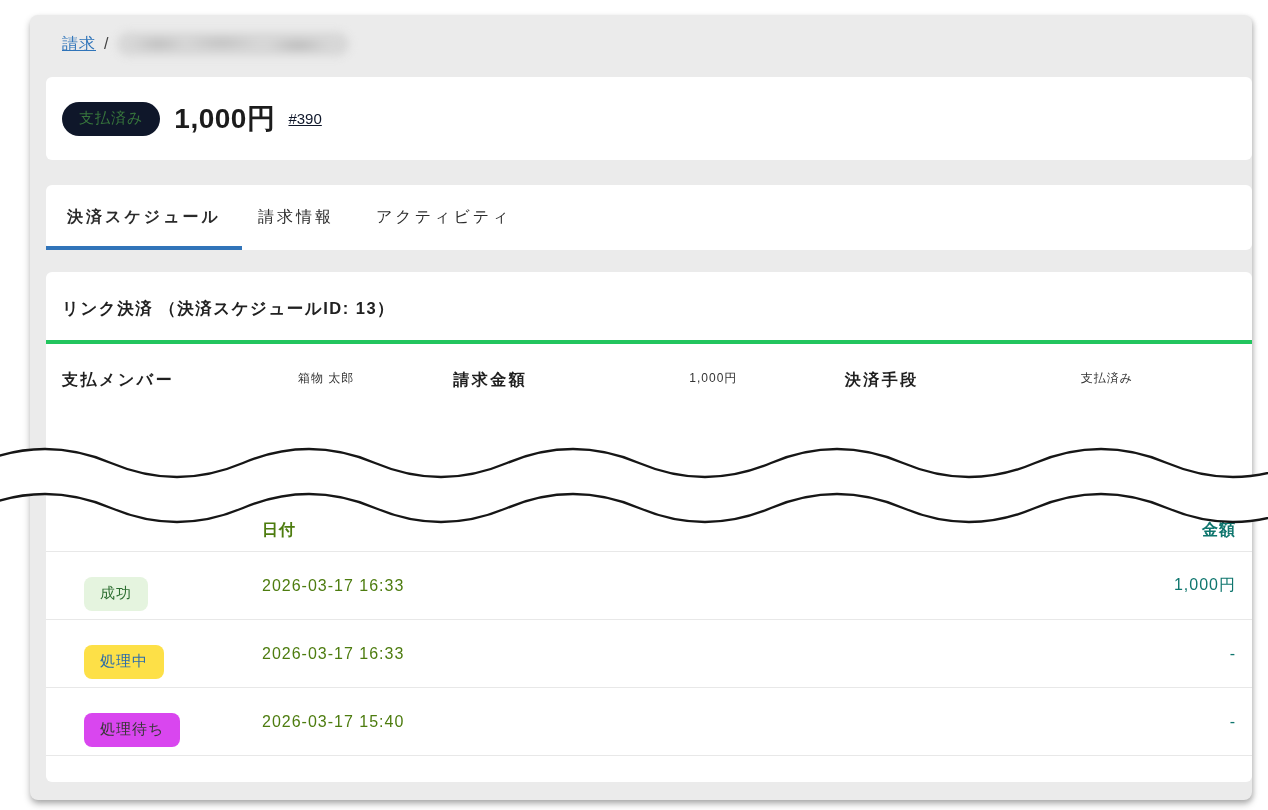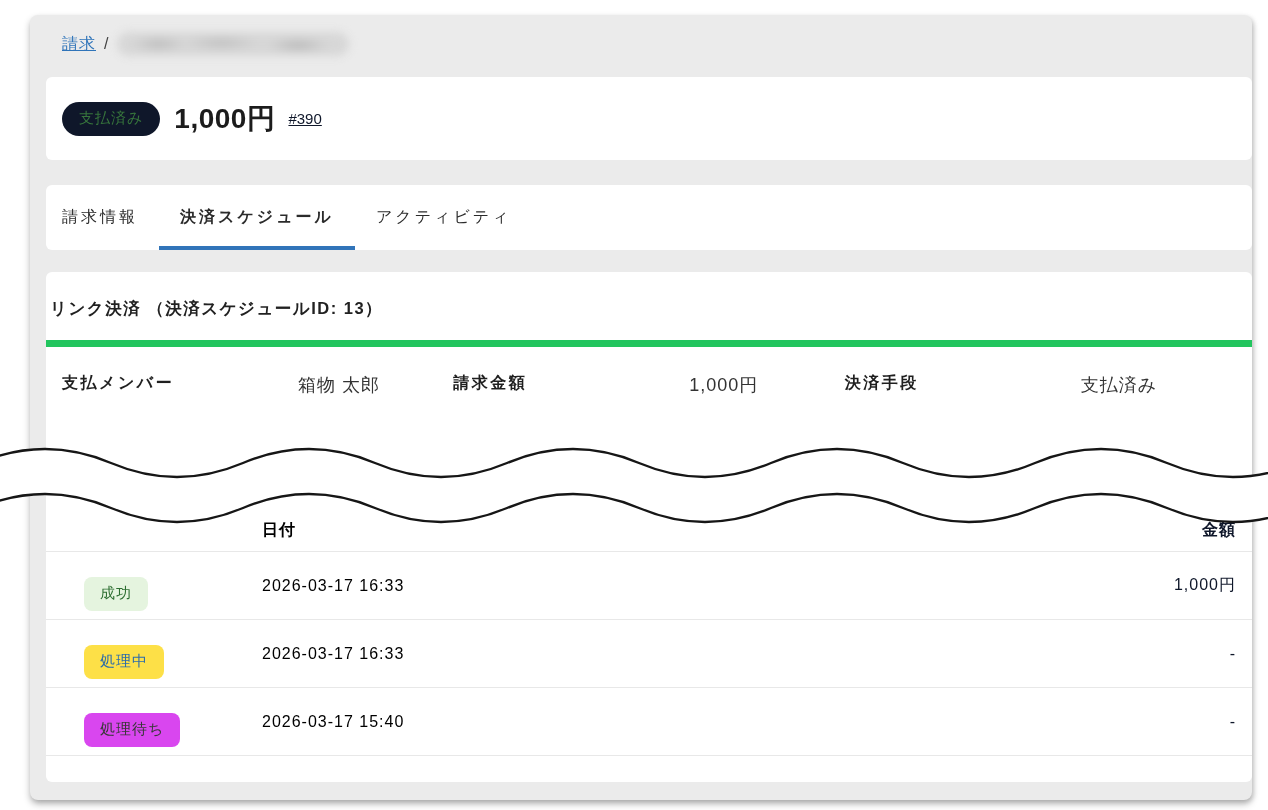--- a/index.html
+++ b/index.html
@@ -36,35 +36,35 @@
   
   .tabs-card { top:170px; height:65px; display:flex; align-items:stretch; }
   .tab { position:relative; display:flex; align-items:center; padding:0 21px; font-size:16px;
          letter-spacing:3px; color:#2b2b2b; cursor:pointer; }
   .tab.first { padding-left:16px; }
   .tab.active { font-weight:bold; }
   .tab.active::after { content:""; position:absolute; left:0; right:0; bottom:0; height:4px; background:#3174b9; }
 
   
   .detail-card { top:257px; height:510px; }
-  .detail-title { padding:26px 16px 20px 4px; font-size:16.5px; font-weight:bold; letter-spacing:1.5px;
-                  border-bottom:7px solid #22c55e; }
+  .detail-title { padding:26px 16px 20px 16px; font-size:16.5px; font-weight:bold; letter-spacing:1.5px;
+                  border-bottom:4px solid #22c55e; }
   .fields-grid { display:grid; grid-template-columns:1fr 1fr 1fr; row-gap:24px; padding:26px 16px 0 16px; }
   .field { display:flex; align-items:flex-start; }
   .field .flabel { flex:0 0 236px; font-weight:bold; font-size:16px; letter-spacing:2.5px; color:#1f1f1f; }
-  .field .fvalue { font-size:18px; letter-spacing:1px; color:#333; }
+  .field .fvalue { font-size:12px; letter-spacing:1px; color:#333; }
 
   
   .sched-table { position:absolute; left:0; right:0; top:233px; font-size:16px; }
   .trow { display:grid; grid-template-columns:200px 1fr 240px; align-items:center; padding:0 16px;
           height:68px; border-bottom:1px solid #e8e8e8; }
   .trow.thead { height:47px; align-items:end; padding-bottom:10px; font-weight:bold; letter-spacing:1.5px; }
   .tcell-status { padding-left:22px; }
-  .tcell-amount { text-align:right; letter-spacing:1px; color:#0f172a; }
-  .tcell-date { letter-spacing:1px; color:#000000; }
+  .tcell-amount { text-align:right; letter-spacing:1px; color:#0f766e; }
+  .tcell-date { letter-spacing:1px; color:#4d7c0f; }
   .badge { display:inline-flex; align-items:center; height:34px; padding:0 16px; border-radius:8px;
            font-size:15px; letter-spacing:1px;margin-top:16px; }
   .badge.success    { background:#e5f4df; color:#2d6e31; }
   .badge.processing { background:#fde047; color:#2d6cab; }
   .badge.pending    { background:#d946ef; color:#383838; }
 
   
   .wave-overlay { position:absolute; left:0; top:0; width:1268px; height:810px; pointer-events:none; z-index:10; }
 </style>
 </head>
@@ -79,22 +79,22 @@
       <span class="redacted"></span>
     </div>
 
     <div class="card summary-card">
       <span class="pill">支払済み</span>
       <span class="amount">1,000円</span>
       <a class="invoice-link">#390</a>
     </div>
 
     <div class="card tabs-card">
+      <div class="tab active">決済スケジュール</div>
       <div class="tab first">請求情報</div>
-      <div class="tab active">決済スケジュール</div>
       <div class="tab">アクティビティ</div>
     </div>
 
     <div class="card detail-card">
       <div class="detail-title">リンク決済 （決済スケジュールID: 13）</div>
 
       <div class="fields-grid">
         <div class="field">
           <span class="flabel">支払メンバー</span>
           <span class="fvalue">箱物 太郎</span>

